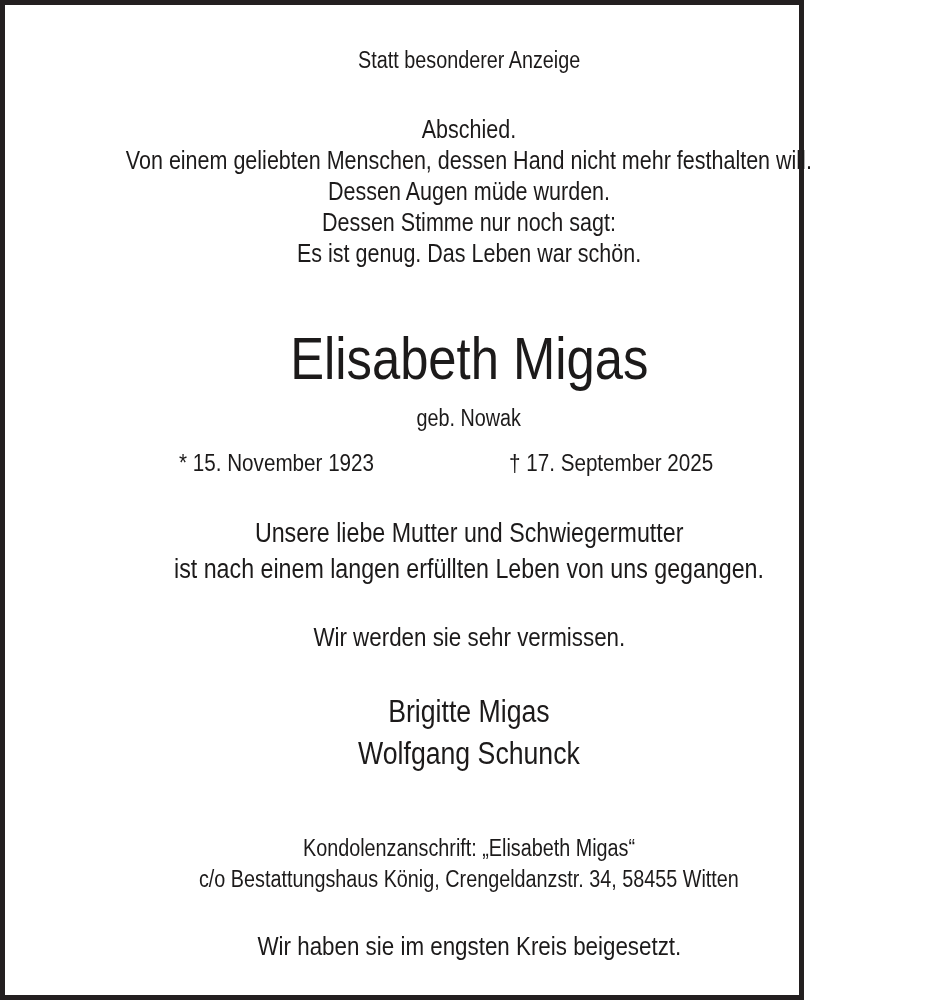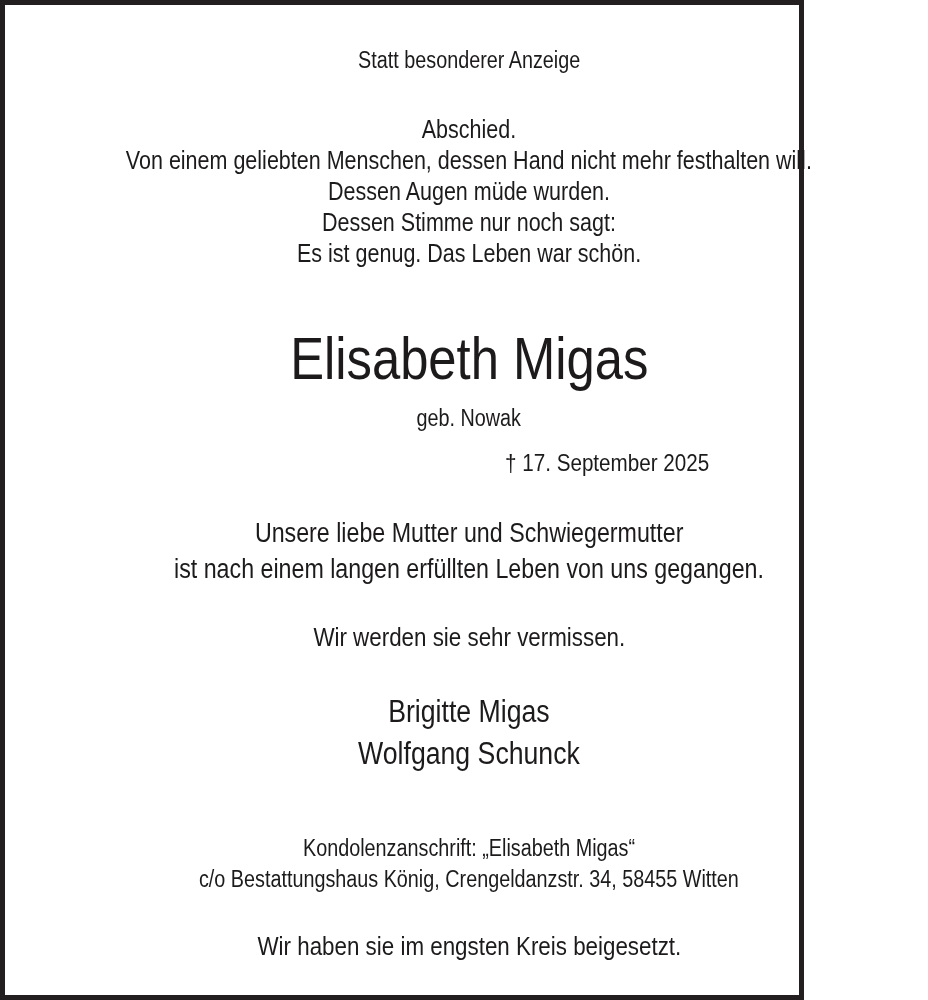--- a/index.html
+++ b/index.html
@@ -43,21 +43,21 @@
     .name { top: 318px; font-size: 59px; line-height: 72px; }
     .maiden { top: 397px; font-size: 23px; line-height: 32px; }
     .dates {
       position: absolute;
       top: 442px;
       font-size: 24px;
       line-height: 32px;
       white-space: nowrap;
     }
     .date-birth { left: 174px; width: 236px; text-align: left; }
-    .date-death { left: 496px; width: 246px; text-align: center; }
+    .date-death { left: 496px; width: 246px; text-align: right; }
     .dates .cond { transform-origin: left center; }
     .message { top: 510px; font-size: 27px; line-height: 36px; }
     .message .row { display: block; }
     .closing { top: 615px; font-size: 26px; line-height: 34px; }
     .mourners { top: 686px; font-size: 31px; line-height: 42px; }
     .mourners .row { display: block; }
     .condolence { top: 828px; font-size: 23px; line-height: 31px; }
     .condolence .row { display: block; }
     .burial-note { top: 924px; font-size: 26px; line-height: 34px; }
   </style>
@@ -79,20 +79,23 @@
   </div>
 
   <div class="line name">
     <span class="cond">Elisabeth Migas</span>
   </div>
 
   <div class="line maiden">
     <span class="cond">geb. Nowak</span>
   </div>
 
+  <div class="dates date-birth">
+    <span class="cond">* 15. November 1923</span>
+  </div>
   <div class="dates date-death">
     <span class="cond">† 17. September 2025</span>
   </div>
 
   <div class="line message">
     <span class="row"><span class="cond">Unsere liebe Mutter und Schwiegermutter</span></span>
     <span class="row"><span class="cond">ist nach einem langen erfüllten Leben von uns gegangen.</span></span>
   </div>
 
   <div class="line closing">

